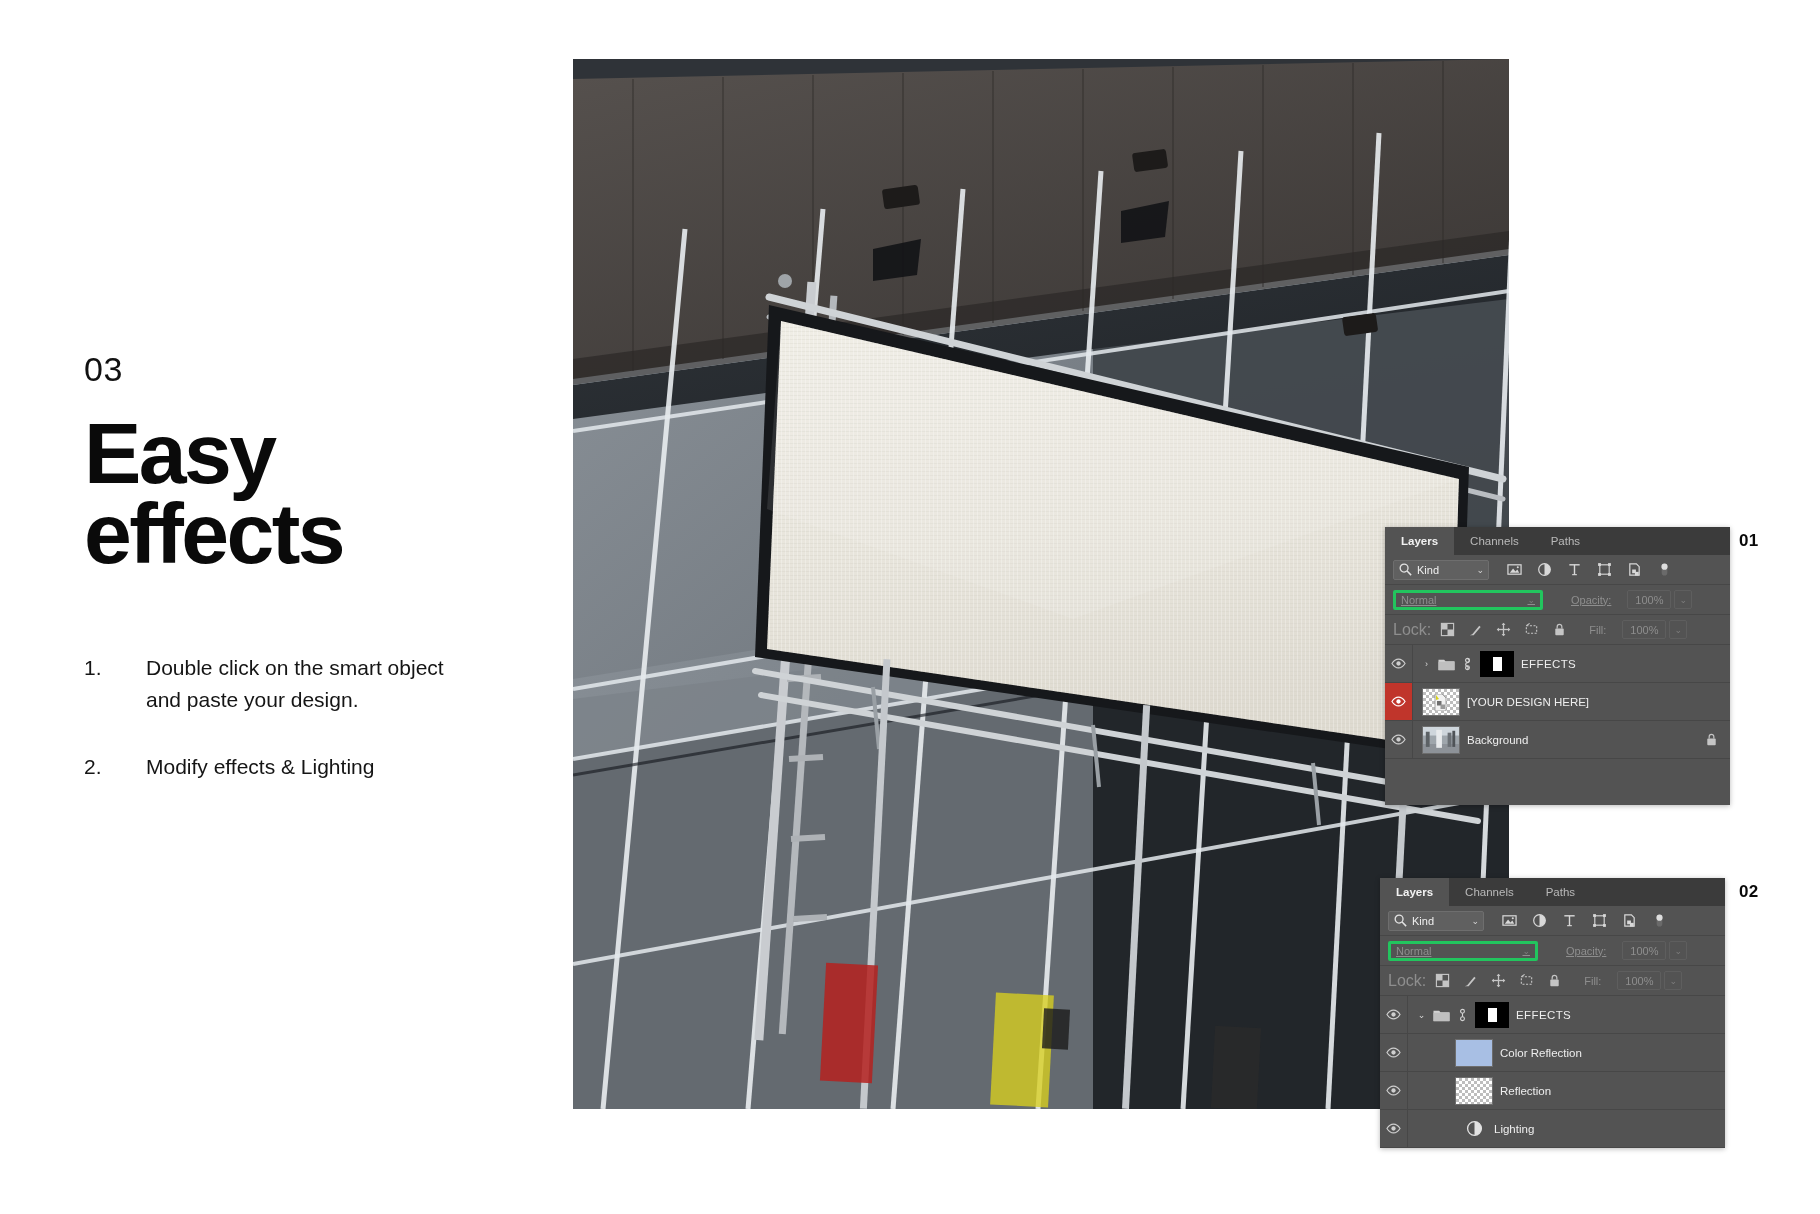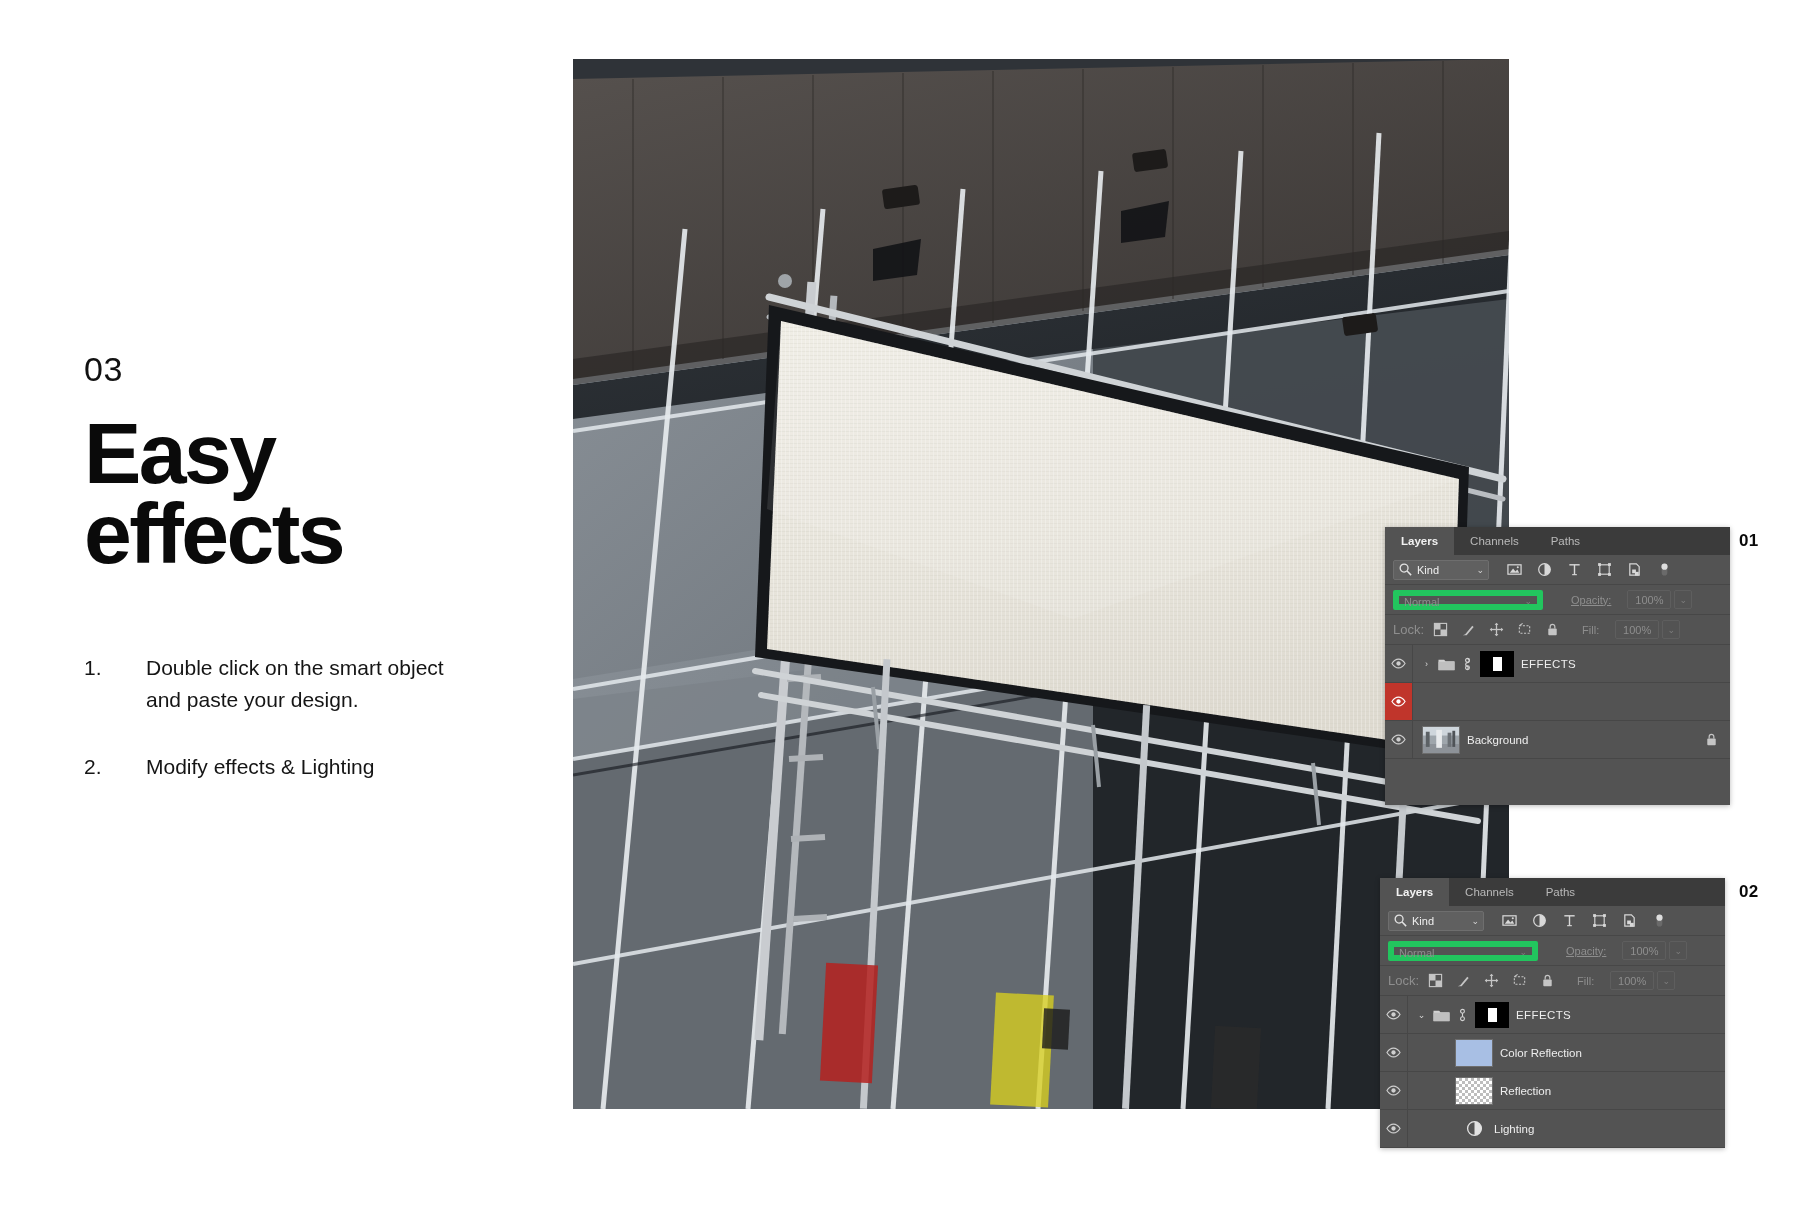--- a/index.html
+++ b/index.html
@@ -141,27 +141,29 @@
     display: flex;
     align-items: center;
     gap: 15px;
     margin-left: 18px;
   }
   .f-ico { width: 15px; height: 15px; display: block; opacity: 0.92; }
 
   
   .blend-select {
     display: flex;
+    align-items: center;
     height: 20px;
     width: 150px;
     padding: 0 5px;
-    border: 6px solid #22c55e;
+    border: 3px solid #22c55e;
     border-radius: 2px;
     color: #8e8e8e;
     font-size: 11px;
+    text-decoration: underline;
   }
   .blend-select .caret { margin-left: auto; font-size: 9px; color: #7d7d7d; }
   .opacity-label { margin-left: 28px; color: #8e8e8e; font-size: 11px; text-decoration: underline; }
   .num-box {
     margin-left: 16px;
     width: 44px; height: 19px;
     border: 1px solid #5e5e5e;
     border-radius: 2px;
     color: #8e8e8e;
     font-size: 11px;
@@ -169,21 +171,21 @@
   }
   .stepper {
     margin-left: 3px;
     width: 18px; height: 19px;
     border: 1px solid #5e5e5e; border-radius: 2px;
     display: flex; align-items: center; justify-content: center;
     color: #7d7d7d; font-size: 9px;
   }
 
   
-  .lock-label { color: #8e8e8e; font-size: 13px; margin-right: 9px; }
+  .lock-label { color: #8e8e8e; font-size: 16px; margin-right: 9px; }
   .lock-icons { display: flex; align-items: center; gap: 13px; }
   .fill-label { color: #8e8e8e; font-size: 11px; margin-left: 22px; }
 
   
   .layer-row {
     display: flex;
     align-items: center;
     height: 38px;
     border-bottom: 1px solid #474747;
     background: #535353;
@@ -542,20 +544,33 @@
       </div>
     </div>
 
     <div class="layer-row selected-red">
       <div class="eye-cell red">
         <svg width="15" height="11" viewBox="0 0 16 11">
           <path d="M8 0.8 C12 0.8 15 5.5 15 5.5 C15 5.5 12 10.2 8 10.2 C4 10.2 1 5.5 1 5.5 C1 5.5 4 0.8 8 0.8 Z" fill="none" stroke="#ffffff" stroke-width="1.2"></path>
           <circle cx="8" cy="5.5" r="2.3" fill="#ffffff"></circle>
         </svg>
       </div>
+      <div class="layer-body">
+        <div class="layer-thumb">
+          <div class="thumb-checker">
+            <svg class="mark" viewBox="0 0 14 17">
+              <path d="M1 0 h7 l4 4 v13 H1 Z" fill="#f2f2f2" stroke="#8f8f8f" stroke-width="0.8"></path>
+              <rect x="3" y="7" width="4.5" height="4.5" fill="#6f6f6f"></rect>
+              <rect x="6.5" y="10.5" width="4.5" height="4.5" fill="#9a9a9a"></rect>
+              <path d="M2 1 l3 4 -3 1 Z" fill="#d8d21c"></path>
+            </svg>
+          </div>
+        </div>
+        <span class="layer-name">[YOUR DESIGN HERE]</span>
+      </div>
     </div>
 
     <div class="layer-row">
       <div class="eye-cell">
         <svg width="15" height="11" viewBox="0 0 16 11">
           <path d="M8 0.8 C12 0.8 15 5.5 15 5.5 C15 5.5 12 10.2 8 10.2 C4 10.2 1 5.5 1 5.5 C1 5.5 4 0.8 8 0.8 Z" fill="none" stroke="#cfcfcf" stroke-width="1.2"></path>
           <circle cx="8" cy="5.5" r="2.3" fill="#cfcfcf"></circle>
         </svg>
       </div>
       <div class="layer-body">

